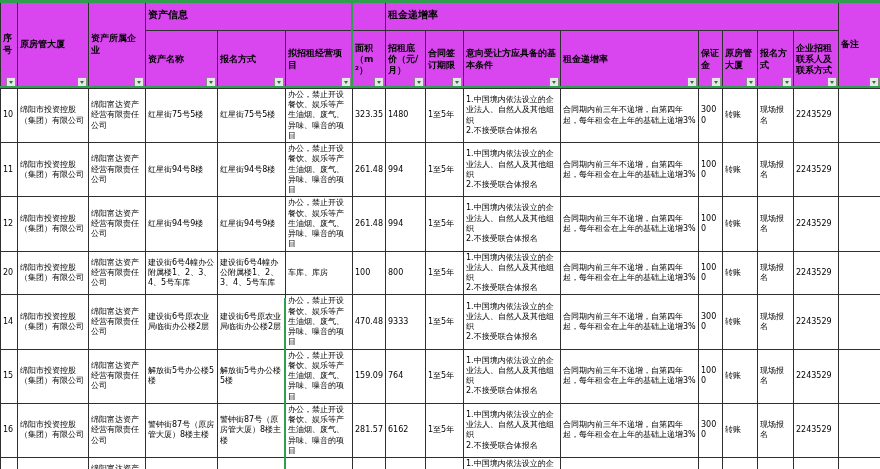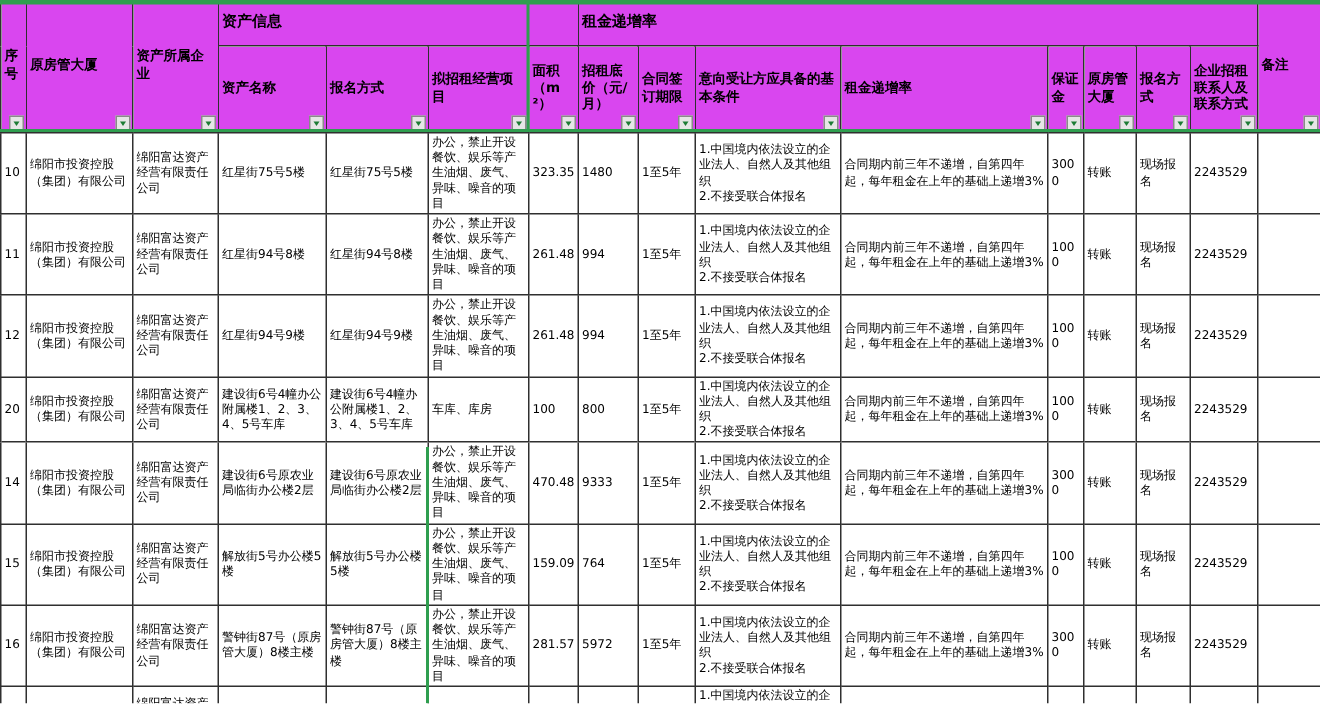--- a/index.html
+++ b/index.html
@@ -255,21 +255,21 @@
           <td></td>
         </tr>
         <tr>
           <td>16</td>
           <td>绵阳市投资控股（集团）有限公司</td>
           <td>绵阳富达资产经营有限责任公司</td>
           <td>警钟街87号（原房管大厦）8楼主楼</td>
           <td>警钟街87号（原房管大厦）8楼主楼</td>
           <td>办公，禁止开设餐饮、娱乐等产生油烟、废气、异味、噪音的项目</td>
           <td>281.57</td>
-          <td>5972</td>
+          <td>6162</td>
           <td>1至5年</td>
           <td>1.中国境内依法设立的企业法人、自然人及其他组织
 2.不接受联合体报名</td>
           <td>合同期内前三年不递增，自第四年起，每年租金在上年的基础上递增3%</td>
           <td>3000</td>
           <td>转账</td>
           <td>现场报名</td>
           <td>2243529</td>
           <td></td>
         </tr>

